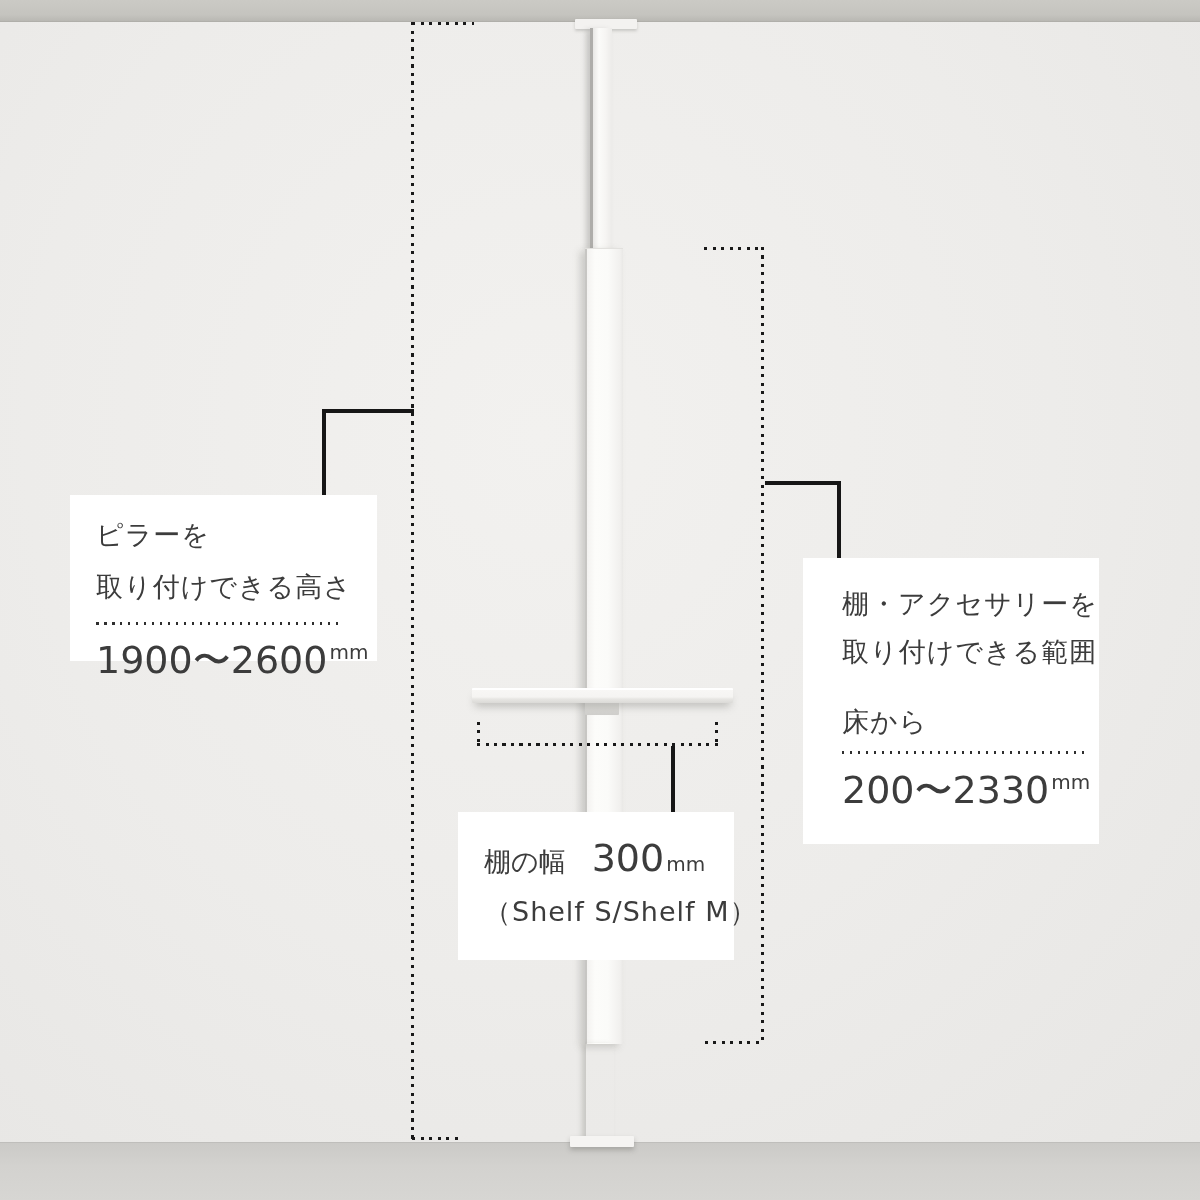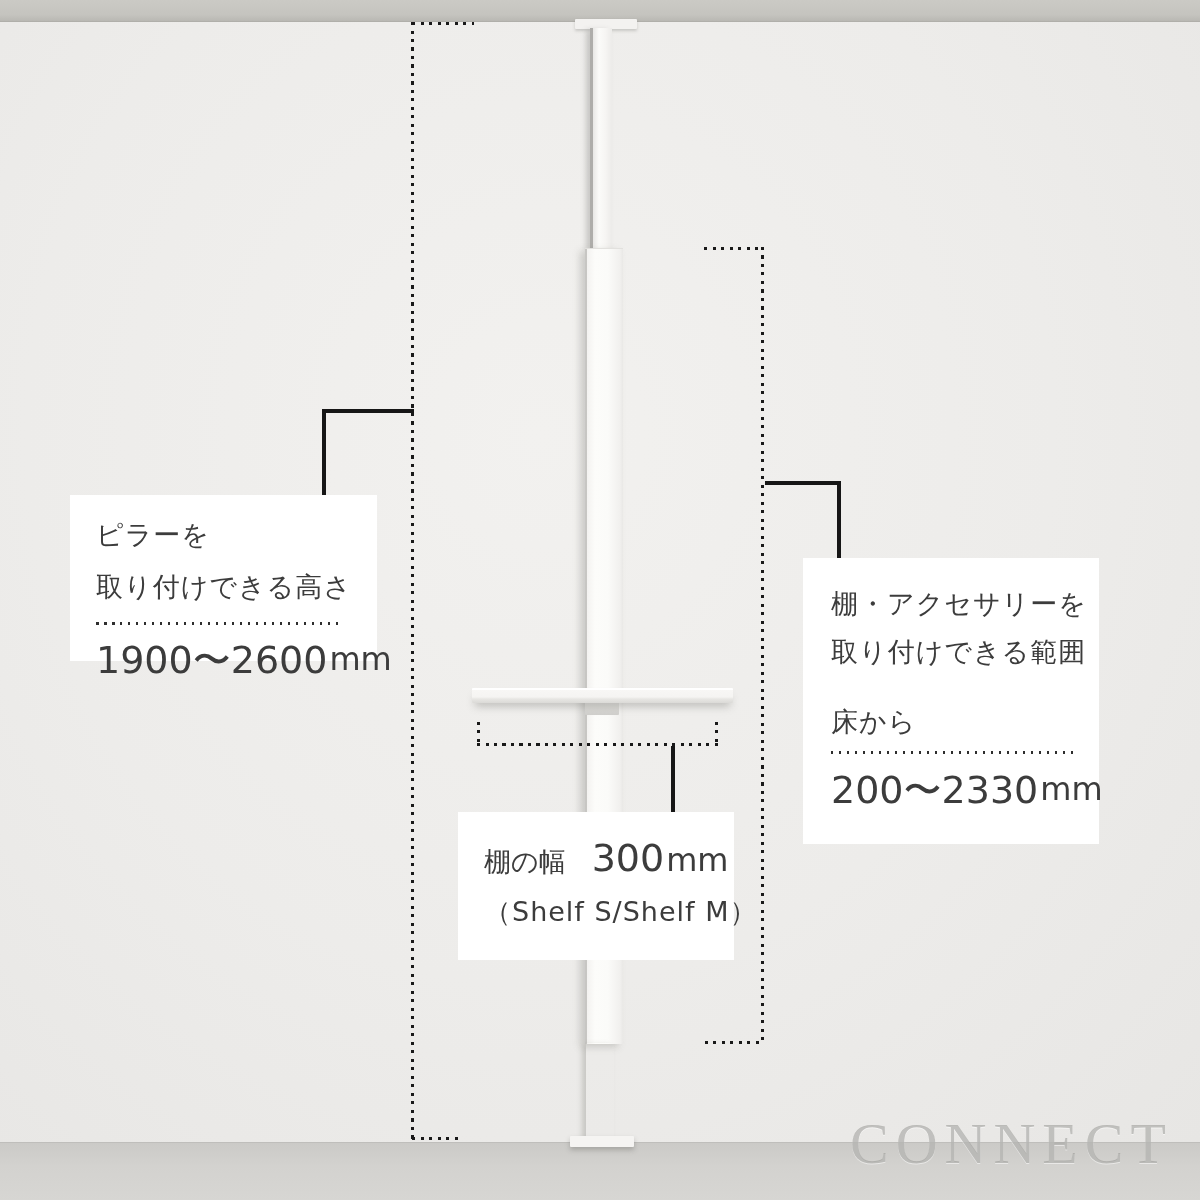--- a/index.html
+++ b/index.html
@@ -46,26 +46,26 @@
   .h-dots{height:3px;background-image:repeating-linear-gradient(to right,#191919 0,#191919 3px,transparent 3px,transparent 8.5px);}
   .solid{background:#161616;}
   .lines{z-index:5;}
 
   
   .label-box{background:#ffffff;z-index:6;box-sizing:border-box;}
   .jp{font-size:27px;line-height:27px;letter-spacing:1px;white-space:nowrap;}
   .sep-dots{height:3px;background-image:repeating-linear-gradient(to right,#2e2e2e 0,#2e2e2e 2.5px,transparent 2.5px,transparent 8px);}
   .value-row{display:flex;align-items:flex-start;white-space:nowrap;}
   .big-num{font-size:38px;line-height:40px;letter-spacing:0;}
-  .unit{font-size:32px;margin-left:2px;}
+  .unit{font-size:20px;margin-left:2px;}
   #box-pillar{left:70px;top:495px;width:307px;height:166px;padding:26px 26px 0 26px;}
   #box-pillar .l1{margin:0 0 28px 0;}
   #box-pillar .l2{margin:0 7px 19px 0;font-family:Liberation Mono, monospace;}
   #box-pillar .sep-dots{width:246px;margin:0 0 15px 0;}
-  #box-range{left:803px;top:558px;width:296px;height:286px;padding:32px 26px 0 28px;}
+  #box-range{left:803px;top:558px;width:296px;height:286px;padding:32px 26px 0 39px;}
   #box-range .l1{margin:0 0 21px 0;}
   #box-range .l2{margin:0 0 43px 0;}
   #box-range .l3{margin:16px 0 16px 0;}
   #box-range .sep-dots{width:244px;margin:0 0 16px 0;}
   #box-shelf{left:458px;top:812px;width:276px;height:148px;padding:26px 26px 0 26px;}
   #box-shelf .row1{display:flex;align-items:baseline;white-space:nowrap;margin:0 0 18px 0;}
   #box-shelf .shelf-label{font-size:27px;margin-right:26px;}
 
   
   #watermark{left:850px;top:1114px;width:340px;z-index:7;
@@ -131,15 +131,14 @@
 
   <div id="box-shelf" class="abs label-box">
     <div class="row1">
       <span class="shelf-label">棚の幅</span>
       <span class="big-num">300</span>
       <span class="unit">mm</span>
     </div>
     <div class="jp">（Shelf S/Shelf M）</div>
   </div>
 
-  <div id="watermark" class="abs">CONNECT</div>
 
 </div>
 
 </body></html>

